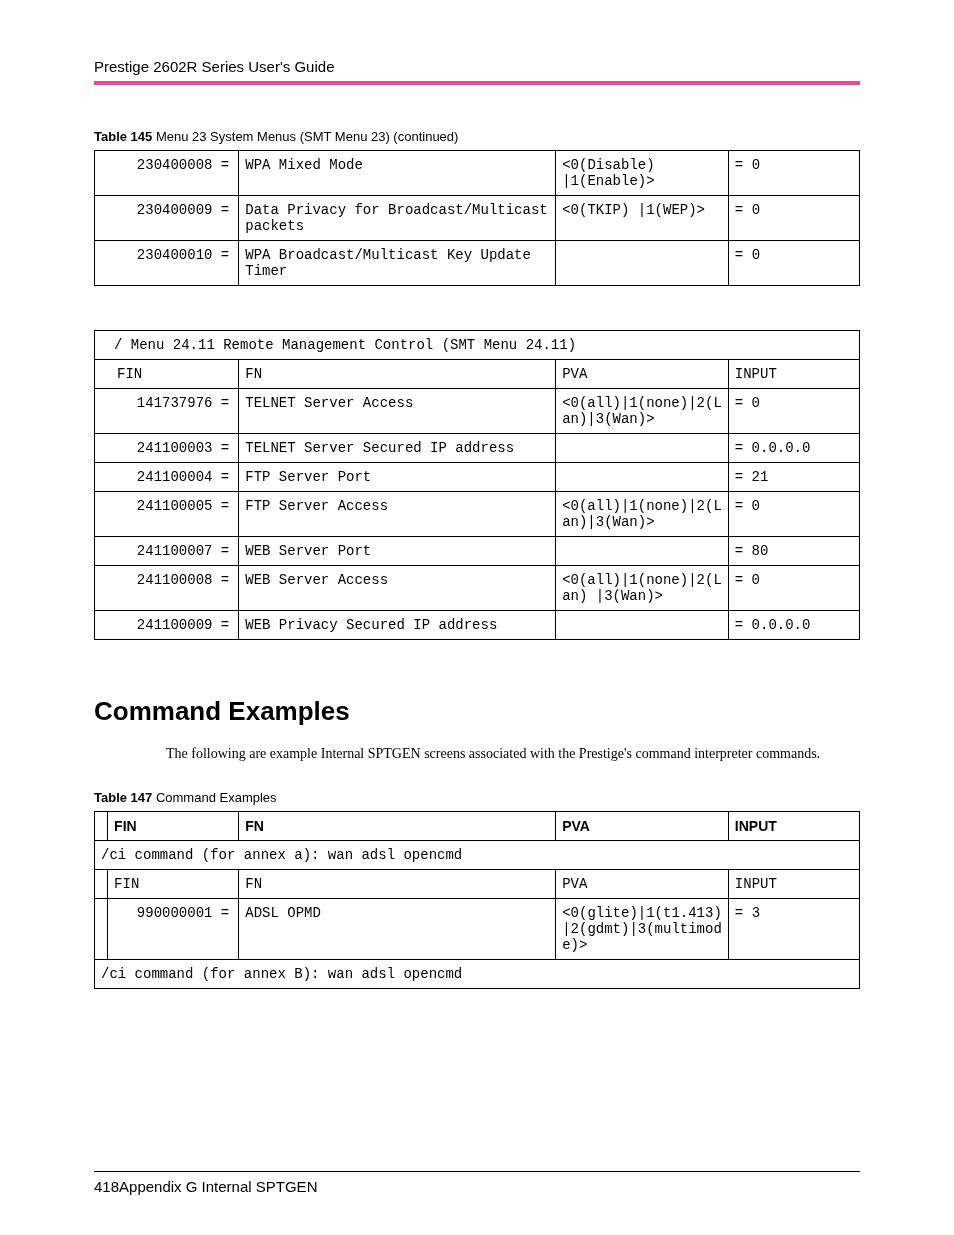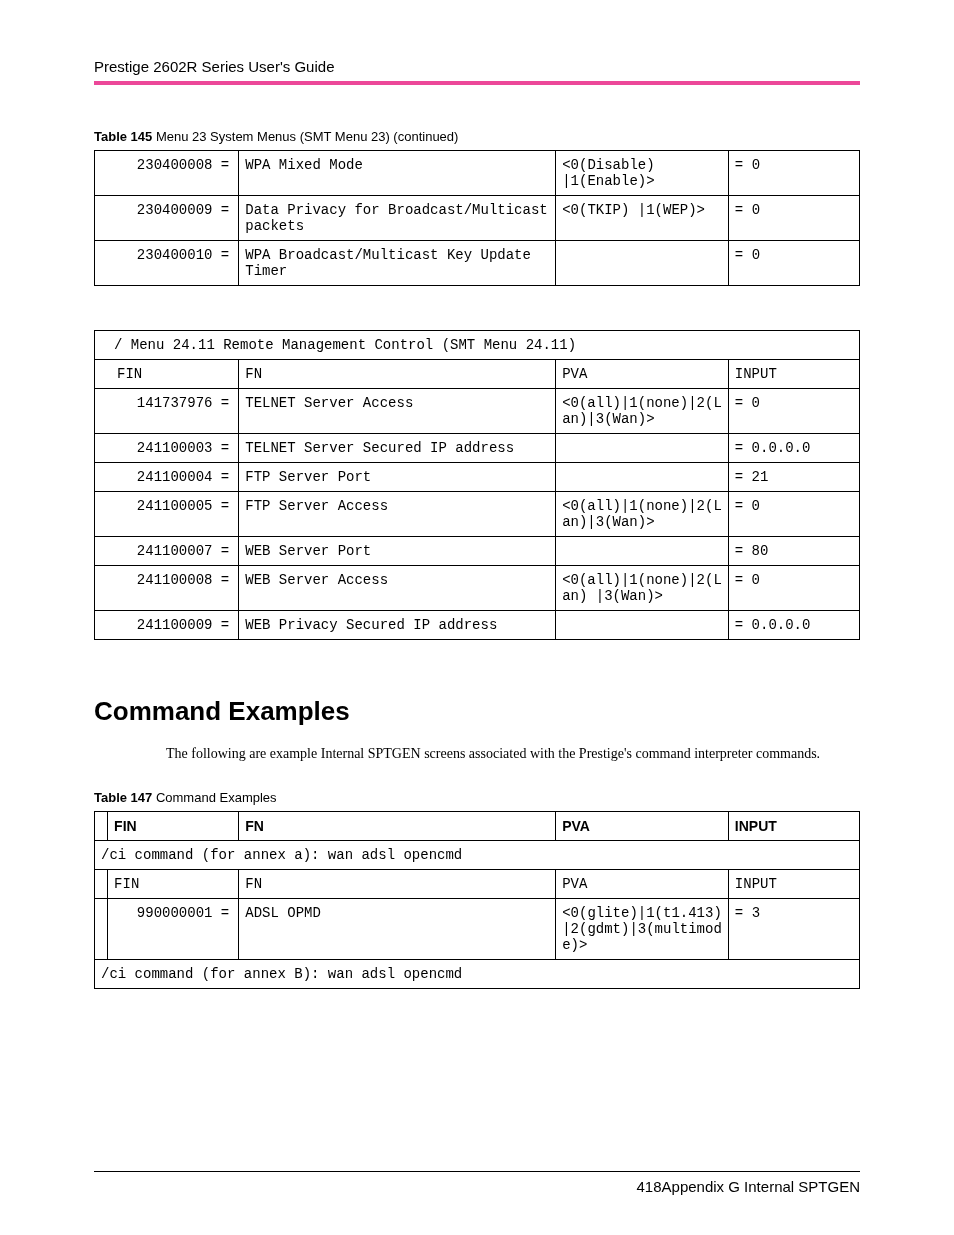--- a/index.html
+++ b/index.html
@@ -13,21 +13,21 @@
 table.smt col.c1{width:132px}
 table.smt col.c2{width:290px}
 table.smt col.c3{width:158px}
 table.smt col.c4{width:120px}
 table.smt td.fin{text-align:right;padding-right:9px}
 table.smt td.banner{padding-left:19px}
 table.smt td.sub{padding-left:22px}
 table.ex th{font-family:Arial,Helvetica,sans-serif;font-weight:bold;font-size:14px}
 h2.sec{font-family:Arial,Helvetica,sans-serif;font-weight:bold;font-size:26px;margin:56px 0 18px 0}
 .body-para{margin:0 0 26px 72px;font-size:14px;line-height:1.35}
-.footer{position:absolute;left:94px;right:94px;bottom:40px;border-top:1px solid #000;padding-top:6px;font-family:Arial,Helvetica,sans-serif;font-size:15px;display:flex;justify-content:flex-end}
+.footer{position:absolute;left:94px;right:94px;bottom:40px;border-top:1px solid #000;padding-top:6px;font-family:Arial,Helvetica,sans-serif;font-size:15px;display:flex;justify-content:flex-start}
 </style>
 </head>
 <body>
 
 <div class="page">
 
   <div class="running-head">Prestige 2602R Series User's Guide</div>
 
   <p class="caption">
     <b>Table 145</b><span>   Menu 23 System Menus (SMT Menu 23) (continued)</span>

